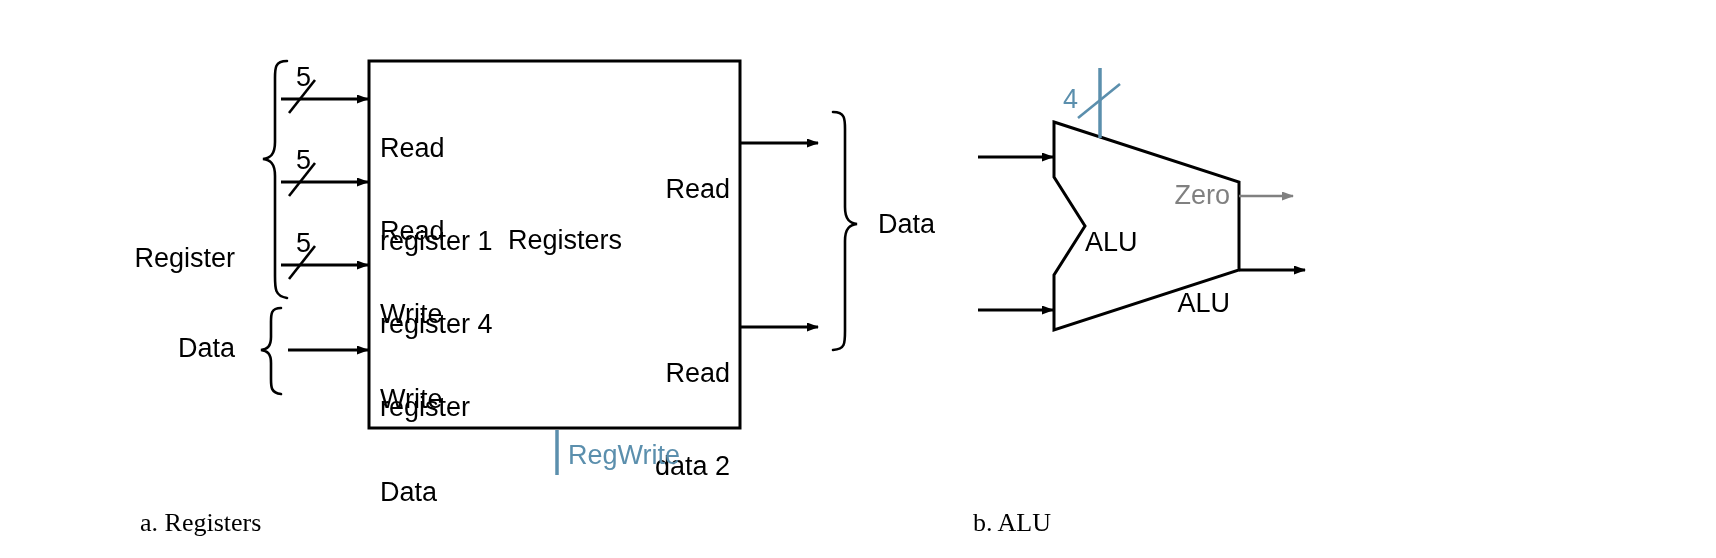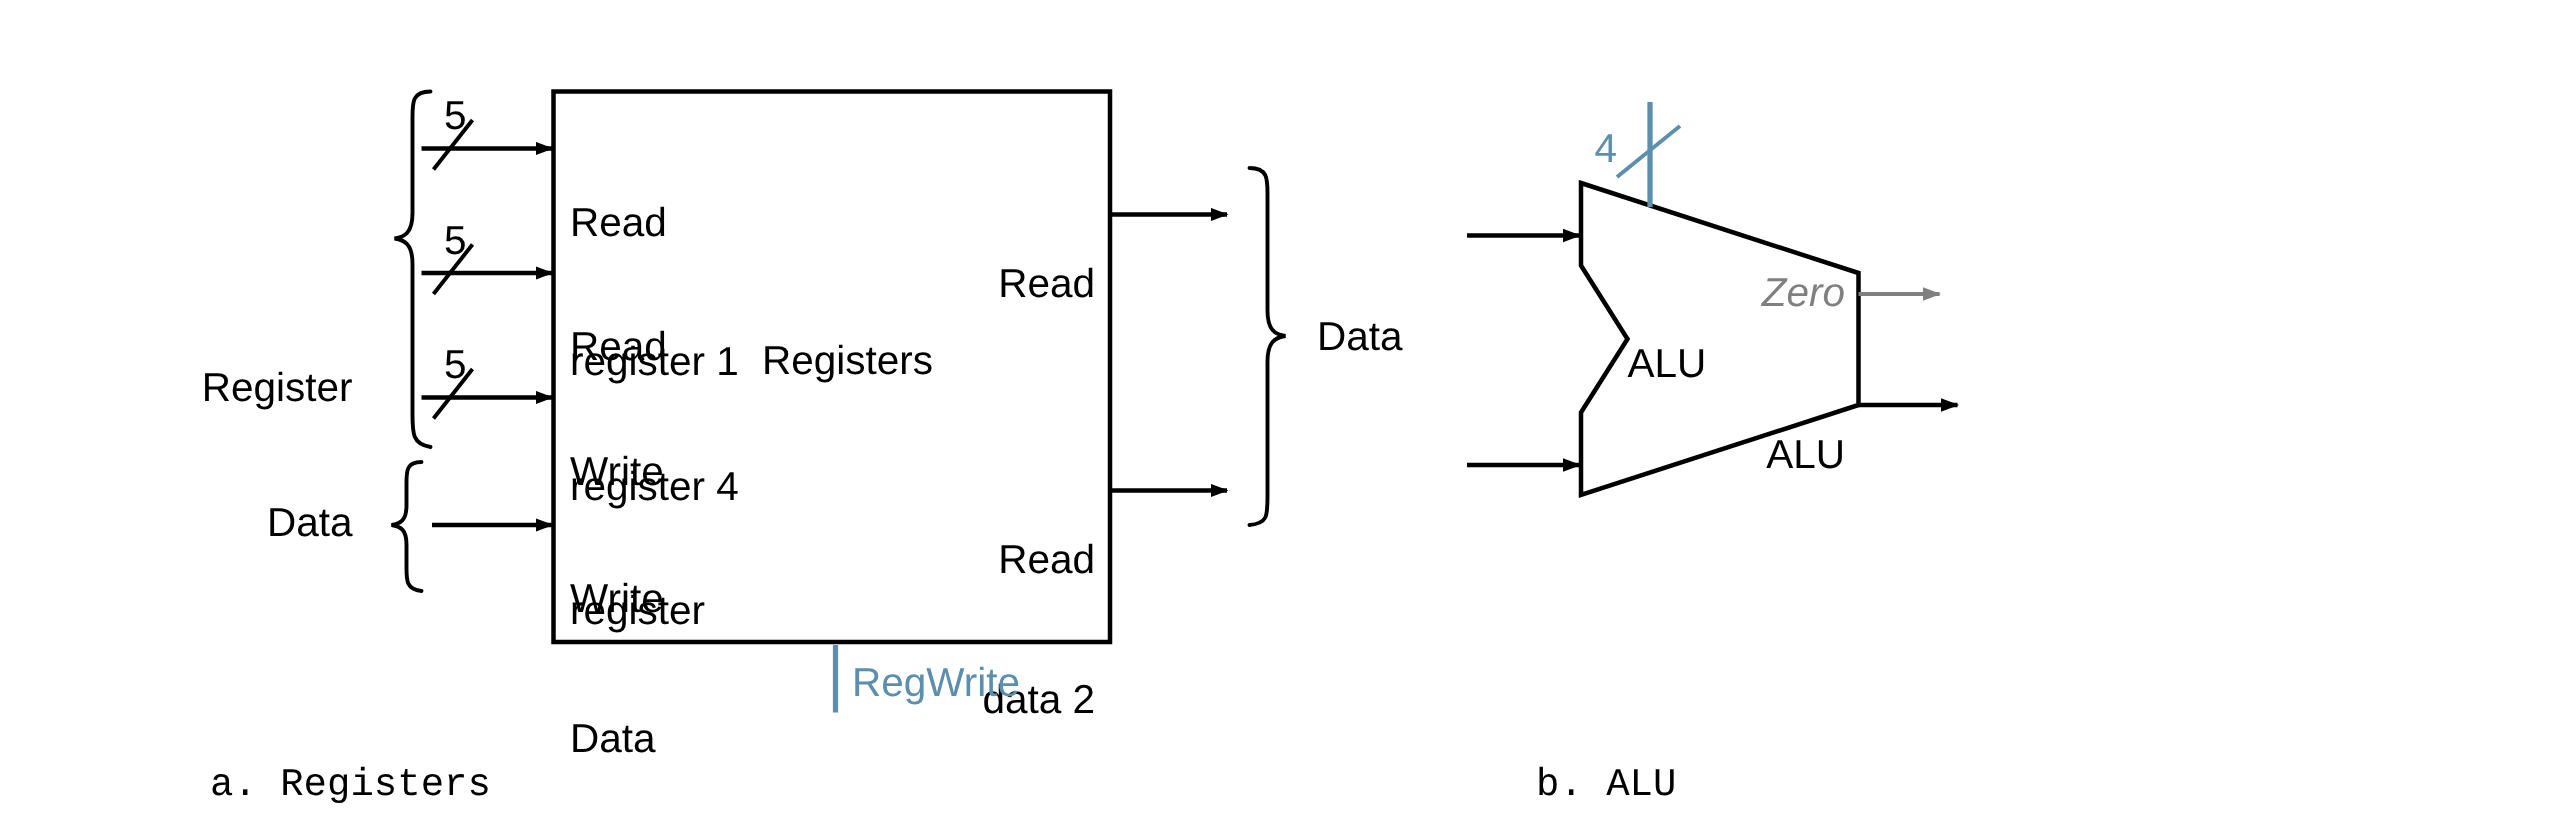--- a/index.html
+++ b/index.html
@@ -31,21 +31,21 @@
     line-height: 31px;
     color: #000000;
     white-space: pre;
   }
   .lbl.bold { font-weight: normal; }
   .lbl.blue { color: #5b8fad; }
   .lbl.gray { color: #808080; }
   .lbl.right { text-align: right; }
   .caption {
     position: absolute;
-    font-family: Liberation Mono, monospace;
+    font-family: Liberation Serif, serif;
     font-size: 26px;
     color: #000000;
     white-space: pre;
   }
 </style>
 </head>
 <body>
 
 <div id="page">
 
@@ -167,23 +167,23 @@
 
   <div class="lbl" style="left:878px; top:209px;">Data</div>
 
   <div class="lbl blue" style="left:568px; top:440px;">RegWrite</div>
 
   <div class="lbl blue" style="left:1063px; top:84px;">4</div>
 
 
   <div class="lbl bold" style="left:1085px; top:227px;">ALU</div>
 
-  <div class="lbl gray right" style="left:1060px; top:180px; width:170px;font-style:italic;">Zero</div>
+  <div class="lbl gray right" style="left:1060px; top:180px; width:170px;">Zero</div>
 
   <div class="lbl right" style="left:1060px; top:226px; width:170px;">
     <div>ALU</div>
   </div>
 
   <div class="caption" style="left:140px; top:508px;">a. Registers</div>
 
-  <div class="caption" style="left:1024px; top:508px;">b. ALU</div>
+  <div class="caption" style="left:973px; top:508px;">b. ALU</div>
 
 </div>
 
 </body></html>

